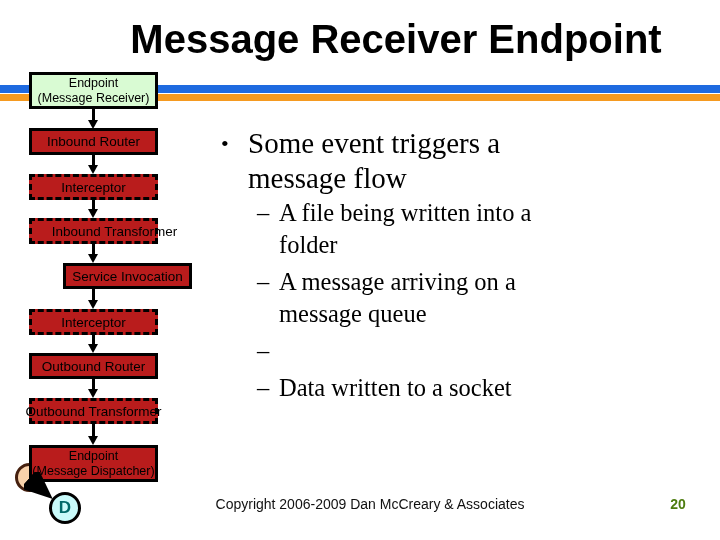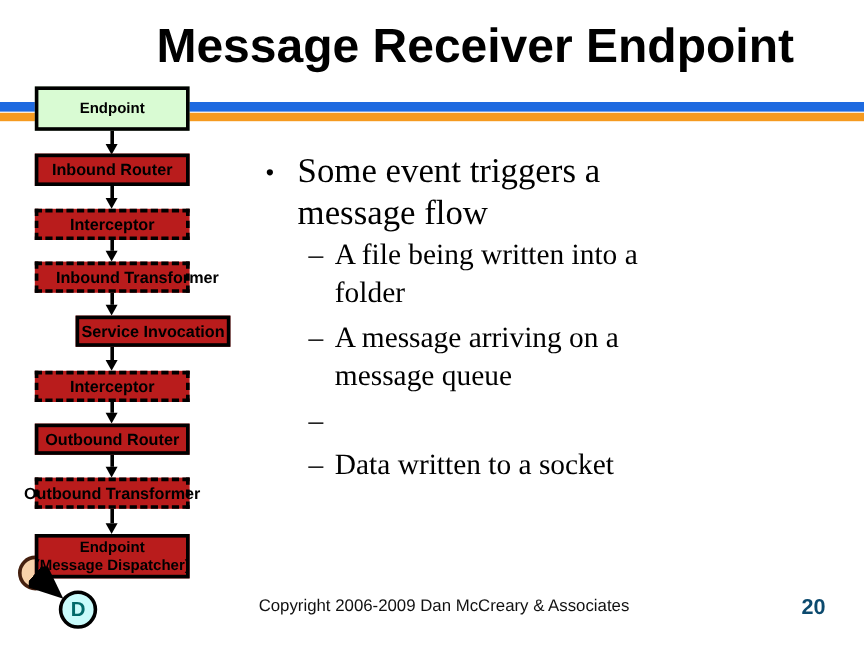--- a/index.html
+++ b/index.html
@@ -16,21 +16,21 @@
   
   .bar-blue{position:absolute;left:0;top:85px;width:720px;height:8px;background:#1e6ae0;z-index:0;}
   .bar-orange{position:absolute;left:0;top:94px;width:720px;height:7px;background:#f59a20;z-index:0;}
   
   .node{
     position:absolute;left:29px;width:129px;box-sizing:border-box;
     border:3px solid #000;background:#b91c1c;z-index:2;
     display:flex;flex-direction:column;align-items:center;justify-content:center;
     text-align:center;font-size:13.5px;line-height:15px;color:#000;
   }
-  .node .lbl{white-space:nowrap;font-weight:bold;}
+  .node .lbl{white-space:nowrap;}
   .node.two .lbl{font-size:12.5px;line-height:14.5px;}
   .node.dashed{border-style:dashed;}
   .node.green{background:#d9fbd3;}
   .n1{top:72px;height:37px;}
   .n2{top:128px;height:27px;}
   .n3{top:174px;height:26px;}
   .n4{top:218px;height:26px;padding-left:42px;}
   .n5{top:263px;height:26px;margin-left:34px;}
   .n6{top:309px;height:26px;}
   .n7{top:353px;height:26px;}
@@ -71,33 +71,34 @@
   }
   .l2-item{display:flex;margin-bottom:5px;}
   .l2-item .marker{flex:0 0 22px;}
   
   .footer-copy{
     position:absolute;left:160px;top:496px;width:420px;text-align:center;
     font-size:14px;color:#111;
   }
   .footer-page{
     position:absolute;left:656px;top:496px;width:44px;text-align:center;
-    font-size:18px;font-weight:bold;color:#0c4a6e;
+    font-size:14px;font-weight:bold;color:#4d7c0f;
   }
 </style>
 </head>
 <body>
 
 <div class="title">Message Receiver Endpoint</div>
 
 <div class="bar-blue"></div>
 <div class="bar-orange"></div>
 
 <div class="node n1 green two">
   <span class="lbl">Endpoint</span>
+  <span class="lbl">(Message Receiver)</span>
 </div>
 <div class="node n2">
   <span class="lbl">Inbound Router</span>
 </div>
 <div class="node n3 dashed">
   <span class="lbl">Interceptor</span>
 </div>
 <div class="node n4 dashed">
   <span class="lbl">Inbound Transformer</span>
 </div>

